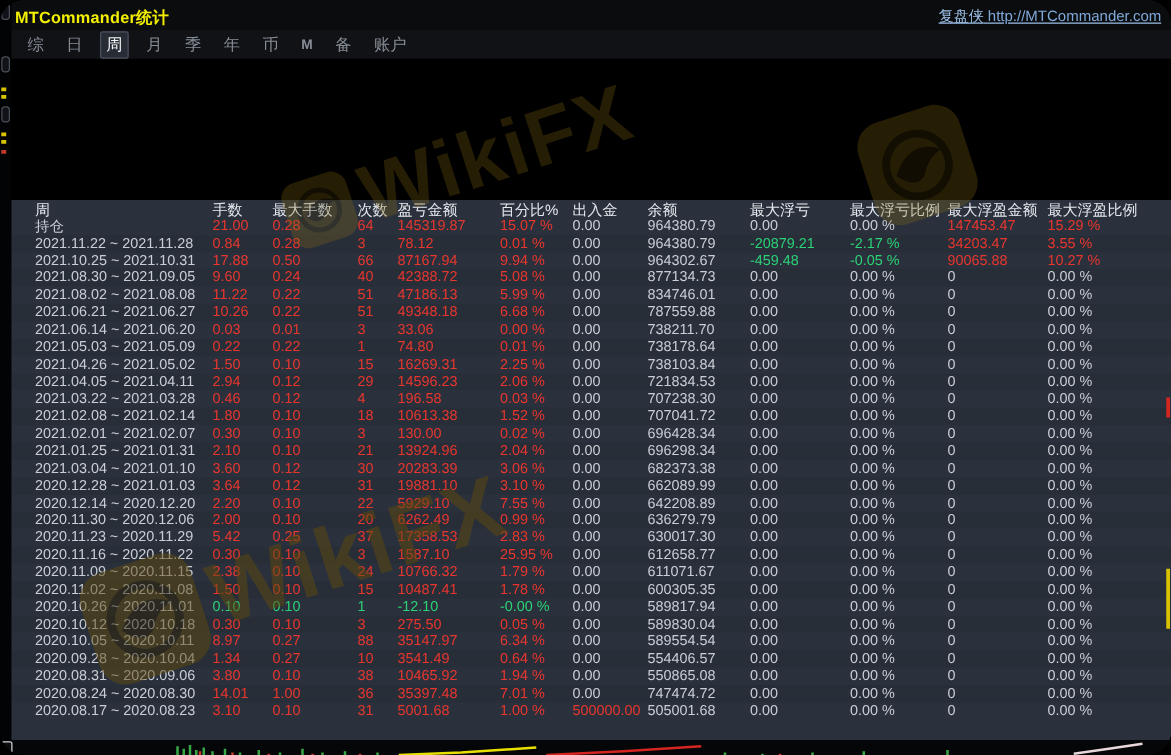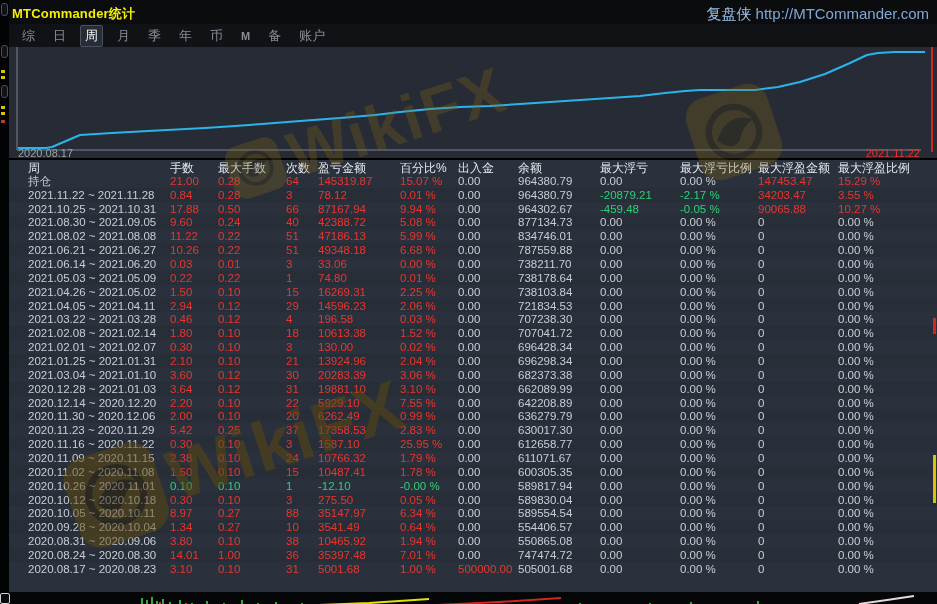--- a/index.html
+++ b/index.html
@@ -1,28 +1,28 @@
 <!DOCTYPE html>
 <html><head>
 <meta charset="utf-8">
 <style>
   html,body{margin:0;padding:0;background:#000;}
   *{box-sizing:border-box;}
   .window{position:relative;width:937px;height:604px;background:#000;overflow:hidden;
-    font-family:"Liberation Sans","DejaVu Sans",sans-serif;}
+    font-family:"Liberation Sans","DejaVu Sans",sans-serif;border-radius:19px;}
   
   .left-strip{position:absolute;left:0;top:0;width:9px;height:604px;background:#020304;z-index:5;}
   .edge-box{position:absolute;left:1px;width:7px;height:13px;border:1px solid #4a4f58;border-radius:3px;background:#101218;}
   .tick{position:absolute;left:1px;width:4px;height:3px;}
   .tick.y{background:#d8c300;}
   .tick.r{background:#c03a2b;}
   
   .titlebar{position:absolute;left:9px;top:0;width:928px;height:24px;background:#0b0c0e;}
   .title{position:absolute;left:3px;top:5px;color:#f2ef00;font-weight:bold;font-size:13px;letter-spacing:.2px;}
-  .brand{position:absolute;right:8px;top:5px;font-size:15px;color:#9dc0e8;}
+  .brand{position:absolute;right:8px;top:5px;font-size:12px;color:#9dc0e8;text-decoration:underline;}
   .brand .url{color:#7fa8d8;}
   
   .menubar{position:absolute;left:9px;top:24px;width:928px;height:23px;background:#101216;
     display:flex;align-items:center;gap:10px;padding-left:9px;}
   .menu-item{color:#878d96;font-size:13px;padding:1px 4px;cursor:default;}
   .menu-item.small{font-size:11px;font-weight:bold;}
   .menu-item.selected{color:#f2f4f8;background:#272c35;border:1px solid #4a5160;border-radius:2px;}
   
   .chart{position:absolute;left:9px;top:47px;width:928px;height:111px;background:#262b35;}
   .chart svg{position:absolute;left:0;top:0;}
@@ -76,30 +76,20 @@
       <div class="menu-item selected">周</div>
       <div class="menu-item">月</div>
       <div class="menu-item">季</div>
       <div class="menu-item">年</div>
       <div class="menu-item">币</div>
       <div class="menu-item small">M</div>
       <div class="menu-item">备</div>
       <div class="menu-item">账户</div>
     </div>
 
-  <div class="chart">
-    <svg width="928" height="111" viewBox="9 0 928 111">
-      <line x1="17" y1="0" x2="17" y2="103" stroke="#7c828c" stroke-width="1"></line>
-      <line x1="17" y1="103" x2="921" y2="103" stroke="#7c828c" stroke-width="1"></line>
-      <polyline id="balance-line" fill="none" stroke="#2bb4ea" stroke-width="2" stroke-linejoin="round" points="18,101 46,101 52,100 80,88 112,86 148,84 205,81 235,79 262,77 300,74 340,71 375,68 400,65 430,62 460,60 490,59 520,57 550,55 580,53 610,51 640,49 665,46 685,44 700,43 755,43 778,40 800,35 825,27 850,16 867,8 878,6 895,5 925,5"></polyline>
-      <rect x="931" y="0" width="2" height="105" fill="#d42520"></rect>
-    </svg>
-    <span class="axis-date l">2020.08.17</span>
-    <span class="axis-date r">2021.11.22</span>
-  </div>
 
   <div class="wm" style="left:222px;top:95px;z-index:2">
     <svg width="56" height="56" viewBox="0 0 56 56">
         <rect x="1" y="1" width="54" height="54" rx="13" fill="currentColor"></rect>
         <circle cx="28" cy="28" r="16" fill="none" stroke="#000" stroke-opacity=".5" stroke-width="4"></circle>
         <path d="M16 30 Q28 14 42 24 Q34 26 30 34 Q24 40 16 30Z" fill="#000" fill-opacity=".55"></path>
       </svg>
     <span class="wm-text">WikiFX</span>
   </div>
   <div class="wm" style="left:690px;top:88px;z-index:2">

